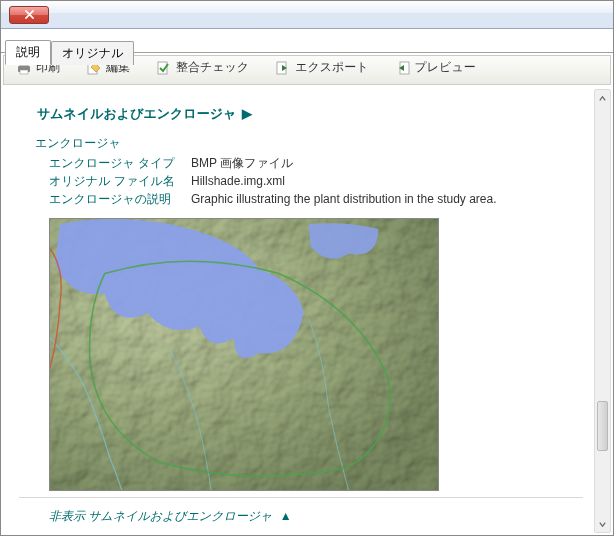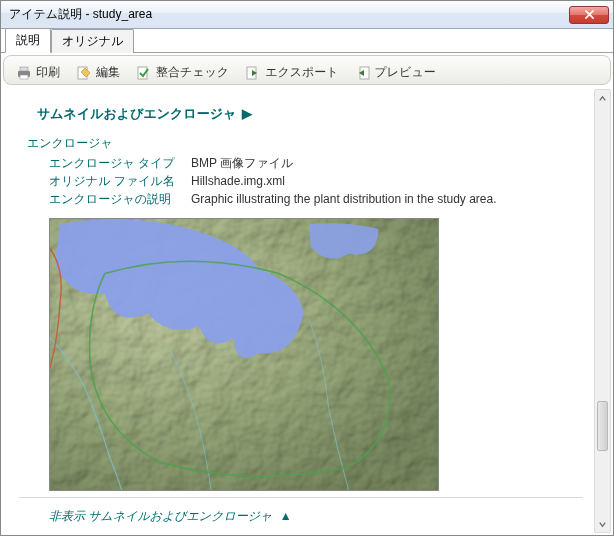--- a/index.html
+++ b/index.html
@@ -41,39 +41,39 @@
     border-bottom: 1px solid #a0a0a0;
   }
   .tab {
     padding: 3px 10px 3px 10px;
     border: 1px solid #a0a0a0;
     border-bottom: none;
     margin-right: 0px;
     background: #f3f3f3;
     border-radius: 2px 2px 0 0;
     position: relative;
-    top: 1px;
+    top: 13px;
     cursor: pointer;
     font-size: 12px;
   }
   .tab.active {
     background: #fff;
     border-bottom: 1px solid #fff;
   }
   .toolbar {
     height: 30px;
     background: linear-gradient(to bottom, #fcfcfb 0%, #ecece6 100%);
     border-bottom: 1px solid #bfbfb8;
     display: flex;
-    align-items: flex-end;
+    align-items: flex-start;
     padding: 0 6px;
-    gap: 4px;
+    gap: 14px;
     margin: 2px;
     border: 1px solid #ccccc5;
-    border-radius: 8px;
+    border-radius: 0;
   }
   .tbtn {
     display: flex; align-items: center;
     padding: 3px 6px;
     gap: 4px;
     border-radius: 2px;
     cursor: pointer;
     color: #333;
   }
   .tbtn .ico { width: 16px; height: 16px; display:flex; align-items:center; justify-content:center; }
@@ -110,21 +110,21 @@
     color: #006b6e;
     font-weight: bold;
     font-size: 13px;
     margin: 6px 0 12px 18px;
     cursor: pointer;
   }
   .section-heading .arrow { color: #006b6e; margin-left: 2px; }
   .sub-heading {
     color: #006b6e;
     font-size: 12px;
-    margin: 0 0 2px 8px;
+    margin: 0 0 2px 16px;
   }
   .kv { display: flex; margin-left: 30px; line-height: 1.5; gap: 12px; }
   .kv .k { color: #006b6e; width: 130px; flex: 0 0 130px; }
   .kv .v { color: #333; }
   .map-box {
     margin: 10px 0 6px 30px;
     width: 390px; height: 273px;
     border: 1px solid #888;
     background: #a9b98e;
     position: relative;
@@ -137,21 +137,20 @@
     margin: 10px 0 0 30px;
     cursor: pointer;
   }
   .hide-link .arrow { margin-left: 4px; }
   .hr-top { border-top: 1px solid #d8d8d8; margin: 6px 0 0 0; }
 </style>
 </head>
 <body>
 
 <div class="titlebar">
-  <span class="title">アイテム説明 - study_area</span>
   <div class="close-btn">
     <svg viewBox="0 0 10 10">
       <path d="M1 1 L9 9 M9 1 L1 9" stroke="#fff" stroke-width="1.8" stroke-linecap="round"></path>
     </svg>
   </div>
 </div>
 
 <div class="tabs">
   <div class="tab active">説明</div>
   <div class="tab">オリジナル</div>

